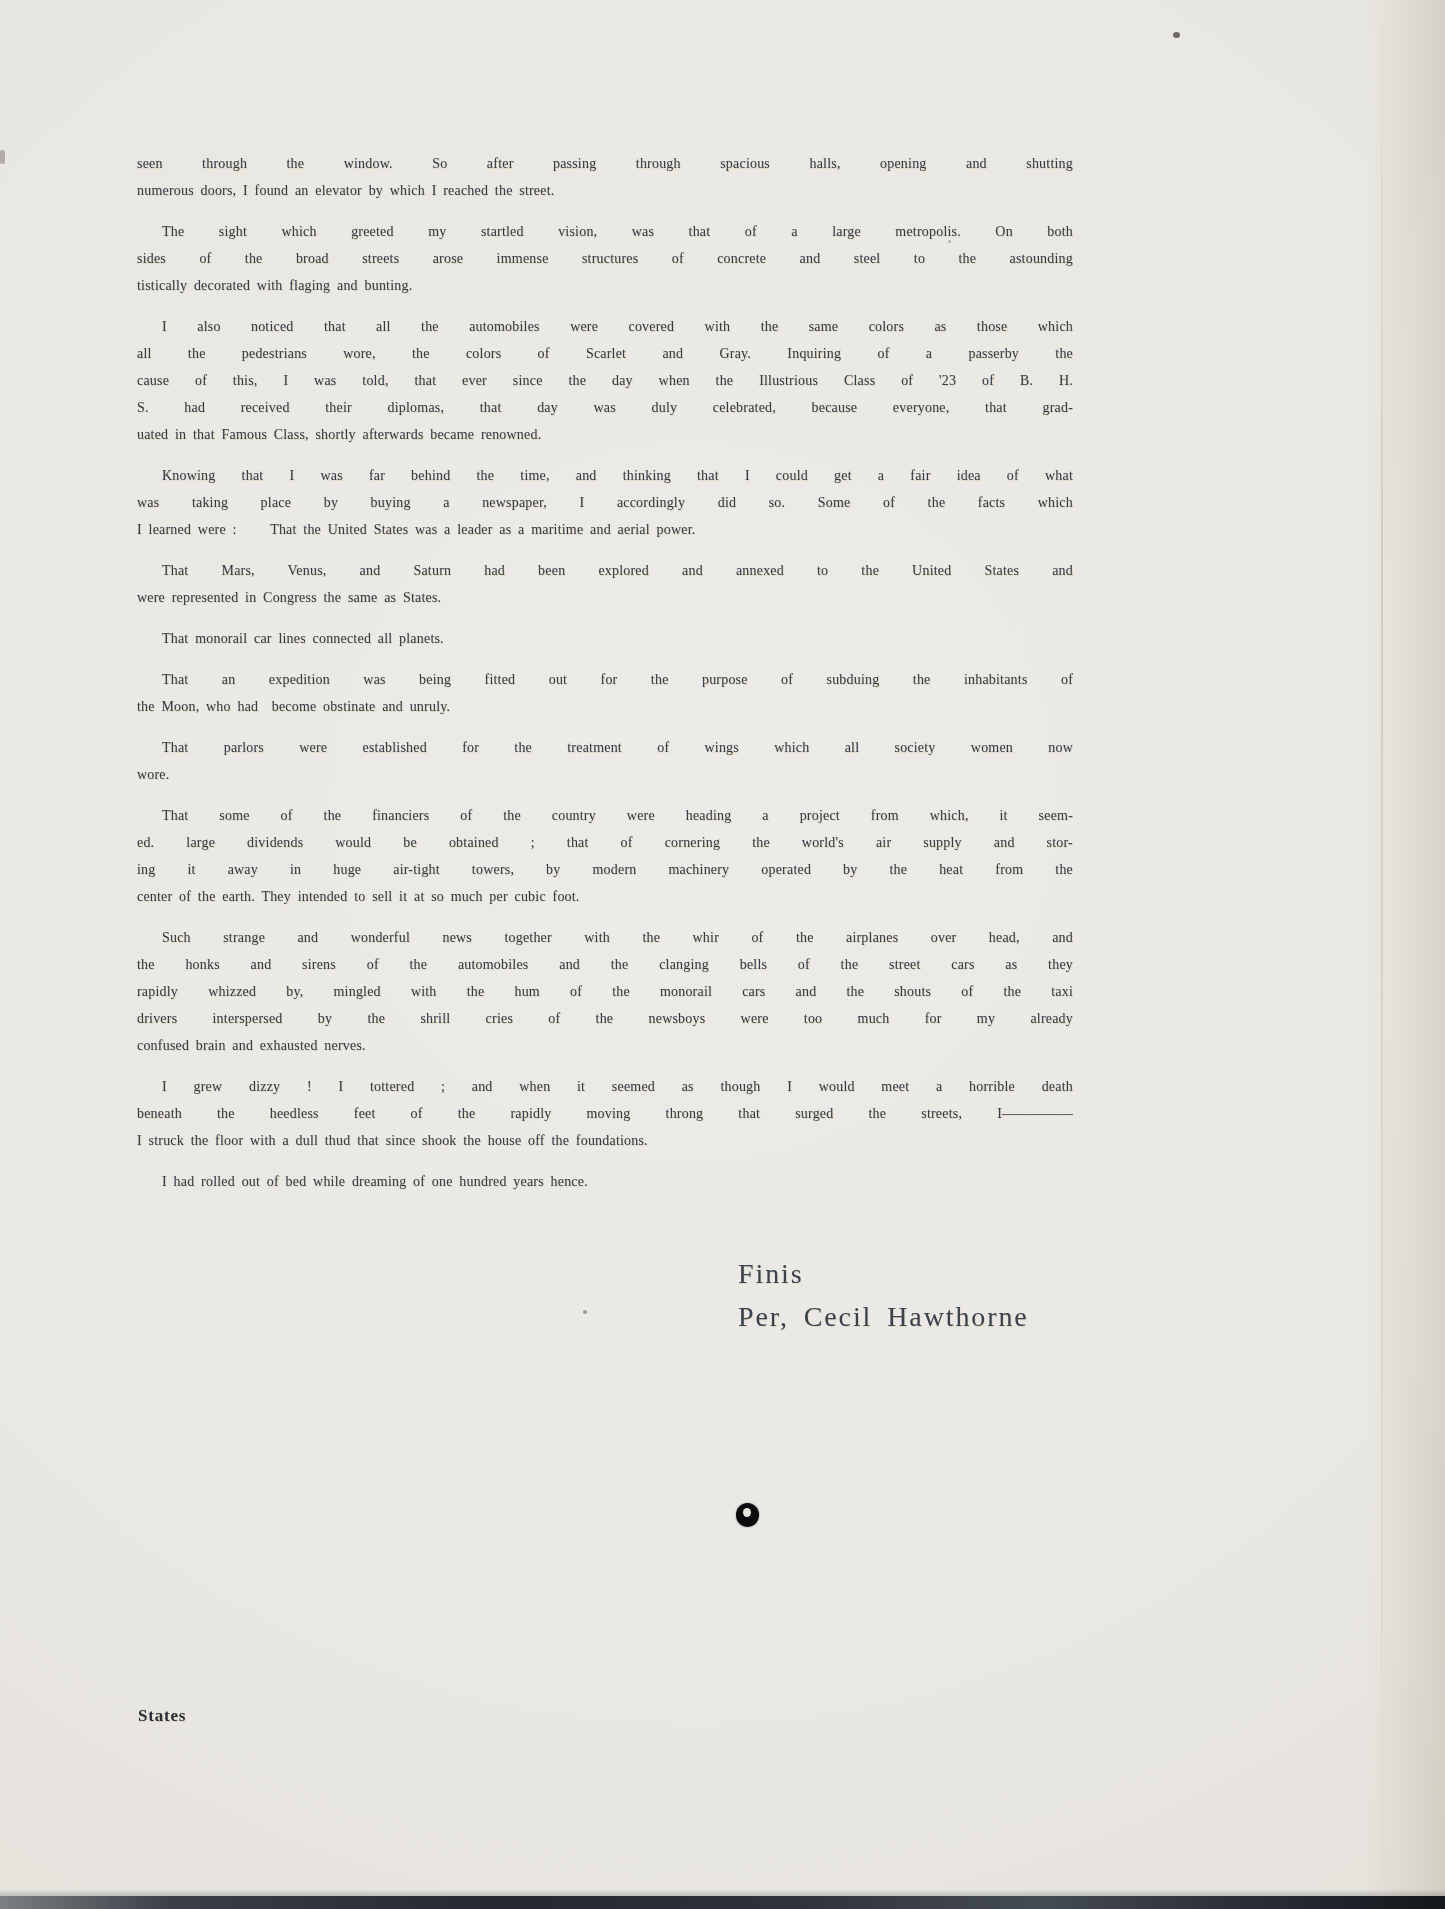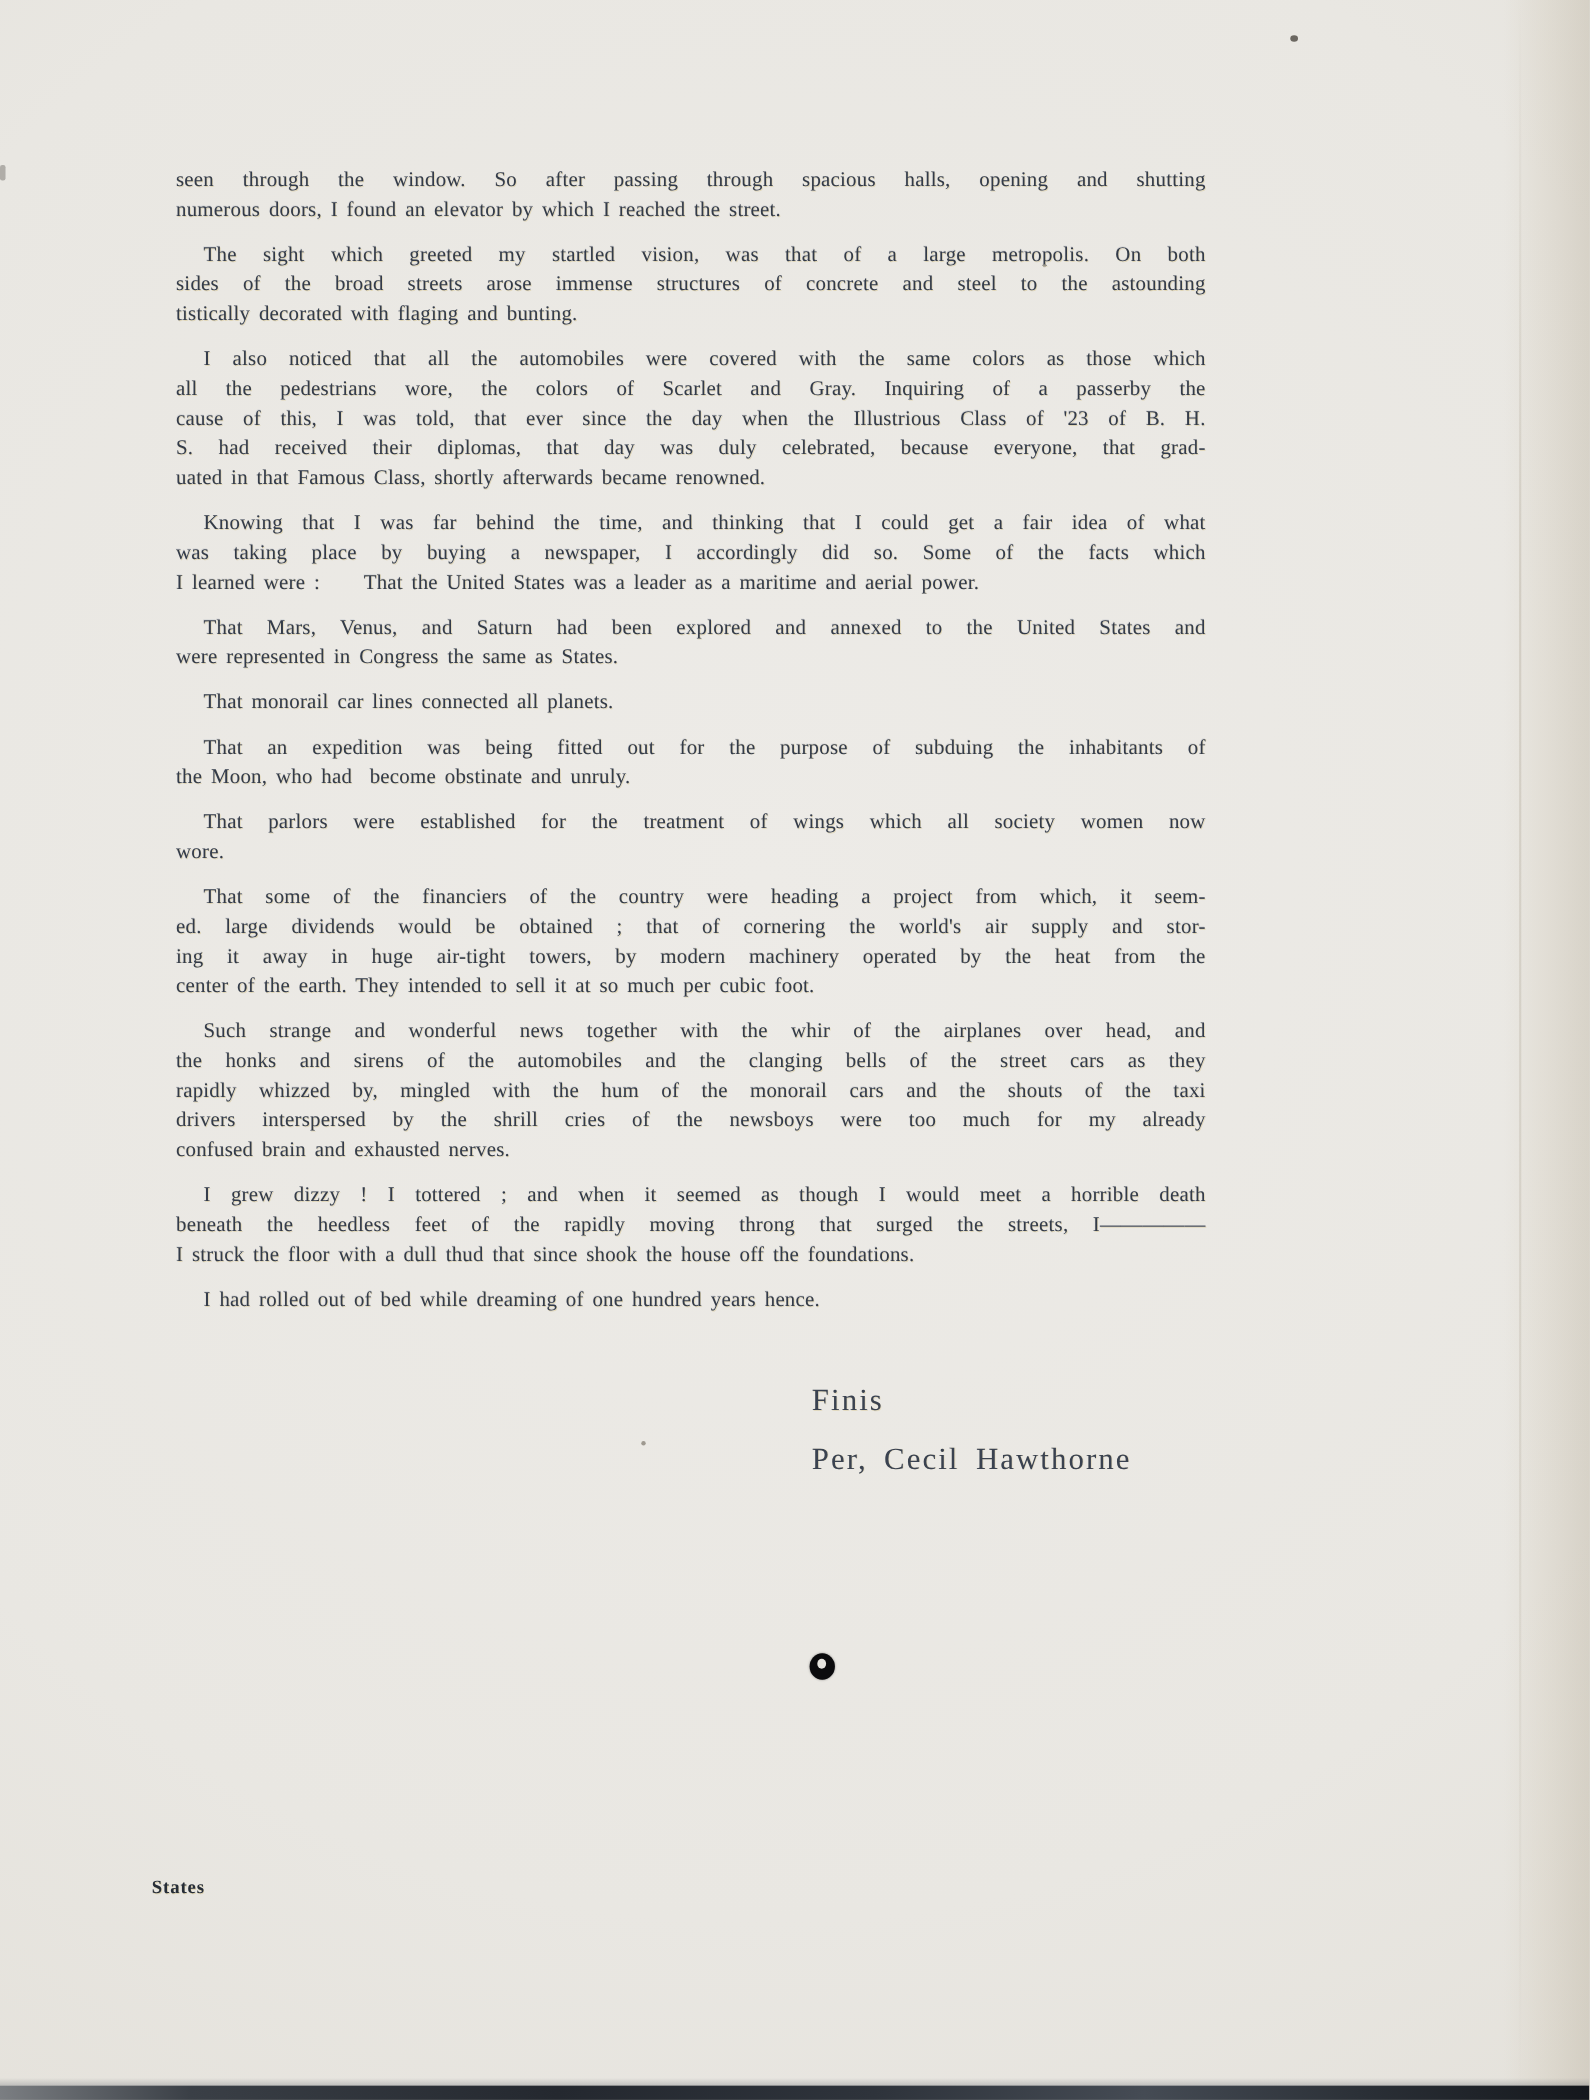--- a/index.html
+++ b/index.html
@@ -6,36 +6,35 @@
   .page {
     position:relative;
     width:1445px; height:1909px;
     overflow:hidden;
     background: radial-gradient(ellipse 120% 90% at 48% 42%, #edebe7 0%, #e9e7e2 55%, #e3e0d9 85%, #dcd8ce 100%);
     font-family:"Liberation Serif", serif;
     color:#333b49;
   }
   .text-block {
     position:absolute; left:137px; top:150px; width:936px;
-    font-size:19px; line-height:27px;
+    font-size:14px; line-height:27px;
     letter-spacing:0.2px; word-spacing:3px;
     text-shadow: 0.7px 0.9px 0 rgba(196,164,64,0.28), -0.4px -0.3px 0 rgba(70,90,130,0.12);
-    margin-left: 23px;
   }
   .paragraph { margin:0 0 14px 0; }
   .line { text-align:justify; text-align-last:justify; height:27px; overflow:visible; }
   .line.last { text-align-last:left; }
   .line.indent { text-indent:25px; }
   .closing {
     position:absolute; left:738px; top:1260px;
     font-size:28px; line-height:27px; letter-spacing:1.9px;
     color:#3a4250;
     text-shadow: 0.7px 0.9px 0 rgba(196,164,64,0.22);
   }
-  .closing .byline { margin-top:26px; word-spacing:6px; }
+  .closing .byline { margin-top:16px; word-spacing:6px; }
   .page-number {
     position:absolute; left:138px; top:1706px;
     font-size:17px; font-weight:bold; letter-spacing:0.8px;
     color:#262d38;
     text-shadow: 0.6px 0.8px 0 rgba(196,164,64,0.3);
   }
   .binding-hole {
     position:absolute; left:736px; top:1503px;
     width:23px; height:24px; border-radius:50%;
     background:#0b0b0d;

